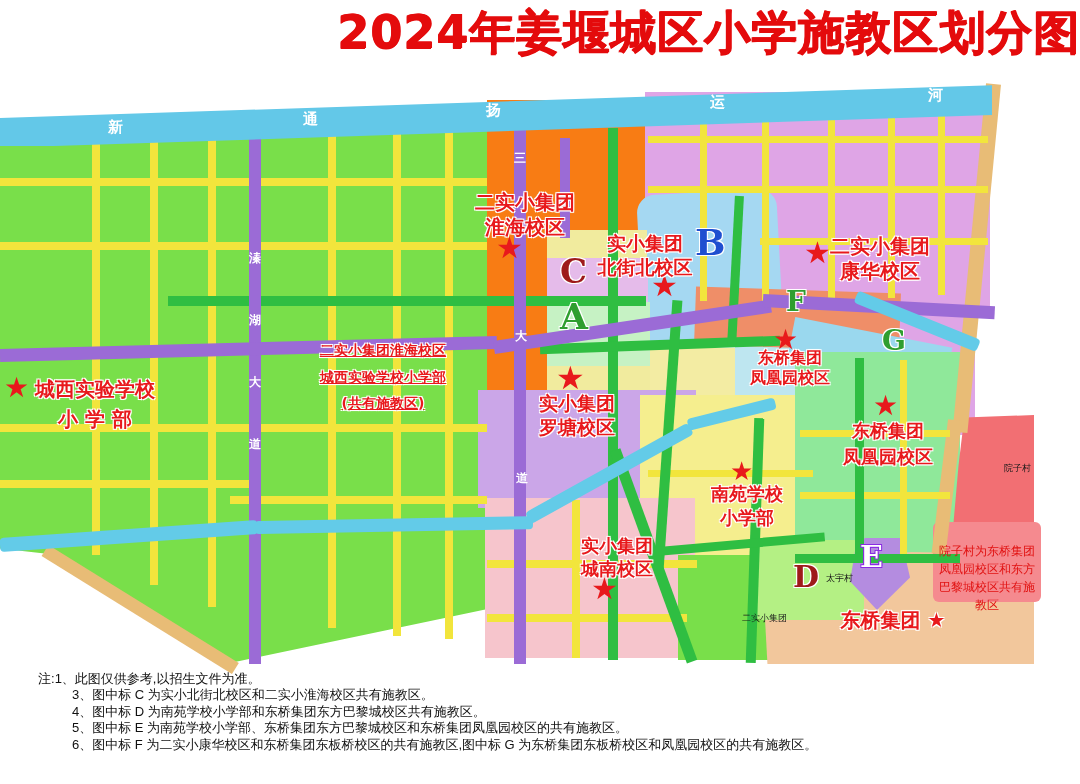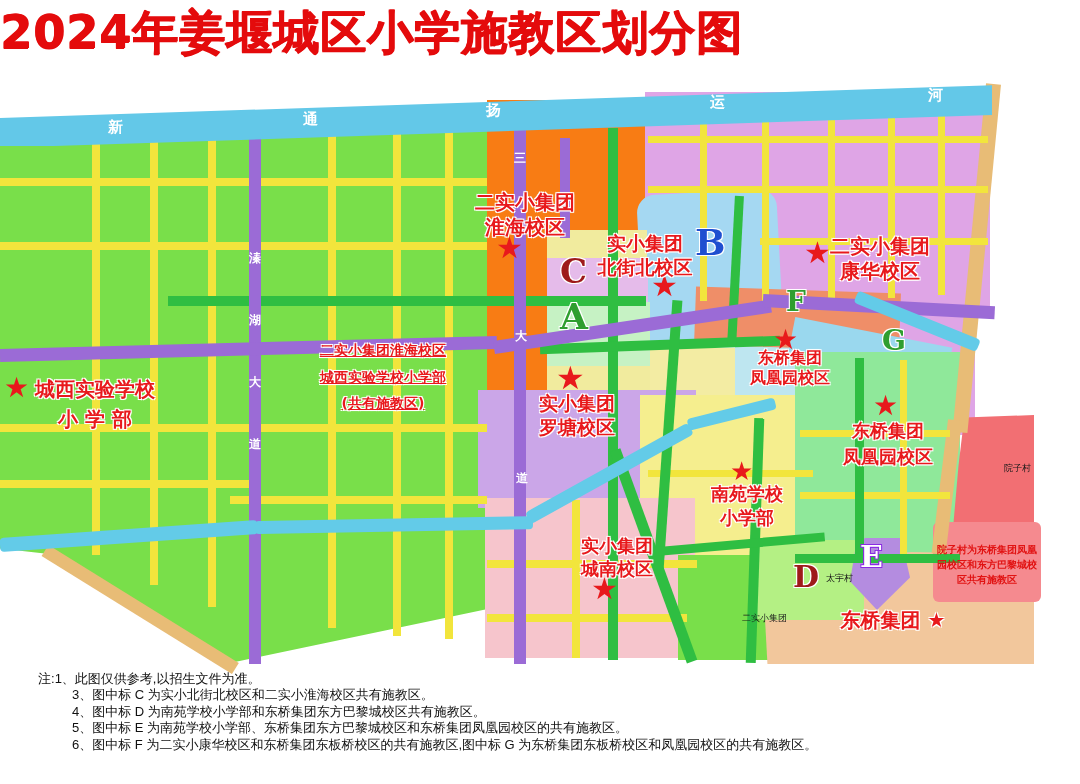--- a/index.html
+++ b/index.html
@@ -1,18 +1,18 @@
 <!DOCTYPE html>
 <html><head>
 <meta charset="utf-8">
 <style>
   html,body{margin:0;padding:0;background:#ffffff;}
   body{width:1080px;height:784px;position:relative;overflow:hidden;
        font-family:"DejaVu Sans", sans-serif;}
-  #page-title{position:absolute;left:0;top:2px;width:1080px;text-align:left;
+  #page-title{position:absolute;left:0;top:2px;width:1080px;text-align:right;
       color:#e40b0c;font-size:46px;font-weight:900;letter-spacing:1px;
       text-shadow:1px 0 #e40b0c, 0 1px #e40b0c;white-space:nowrap;}
   #map{position:absolute;left:0;top:0;width:1080px;height:784px;}
   .zone{position:absolute;}
   .road{position:absolute;}
   .ry{background:#f2e53c;}
   .rg{background:#2fbe42;}
   .rp{background:#9b6bd6;}
   .canal{position:absolute;background:#63cbe8;border-radius:4px;}
   .o00{transform-origin:0 0;}
@@ -22,21 +22,21 @@
       text-shadow:-1px -1px 0 #fff,1px -1px 0 #fff,-1px 1px 0 #fff,1px 1px 0 #fff;
       z-index:30;line-height:1;}
   .star{position:absolute;color:#e8191c;z-index:32;line-height:1;}
   .slabel{position:absolute;transform:translateX(-50%);color:#e8191c;font-weight:bold;
       text-align:center;line-height:1.25;white-space:nowrap;z-index:35;
       text-shadow:-1px -1px 0 #fff,1px -1px 0 #fff,-1px 1px 0 #fff,1px 1px 0 #fff,0 0 2px #fff;}
   .village{position:absolute;color:#1a1a1a;font-size:9px;z-index:28;white-space:nowrap;}
   .rchar{position:absolute;color:#ffffff;font-weight:bold;font-size:15px;z-index:12;line-height:1;}
   .pchar{position:absolute;color:#ffffff;font-weight:bold;font-size:12px;z-index:12;line-height:1;}
   #note-box-text{position:absolute;left:936px;top:542px;width:102px;color:#e11212;
-      font-size:10px;line-height:1.5;text-align:center;z-index:30;font-weight:bold;}
+      font-size:12px;line-height:1.5;text-align:center;z-index:30;font-weight:normal;}
   #notes{position:absolute;left:38px;top:671px;width:1030px;color:#111;
       font-size:13px;line-height:16.4px;z-index:40;font-family:"Liberation Sans", sans-serif;}
   .note-line{padding-left:34px;white-space:nowrap;}
   .note-line.first{padding-left:0;}
 </style>
 </head>
 <body>
 
 <div id="page-title">2024年姜堰城区小学施教区划分图</div>
 

